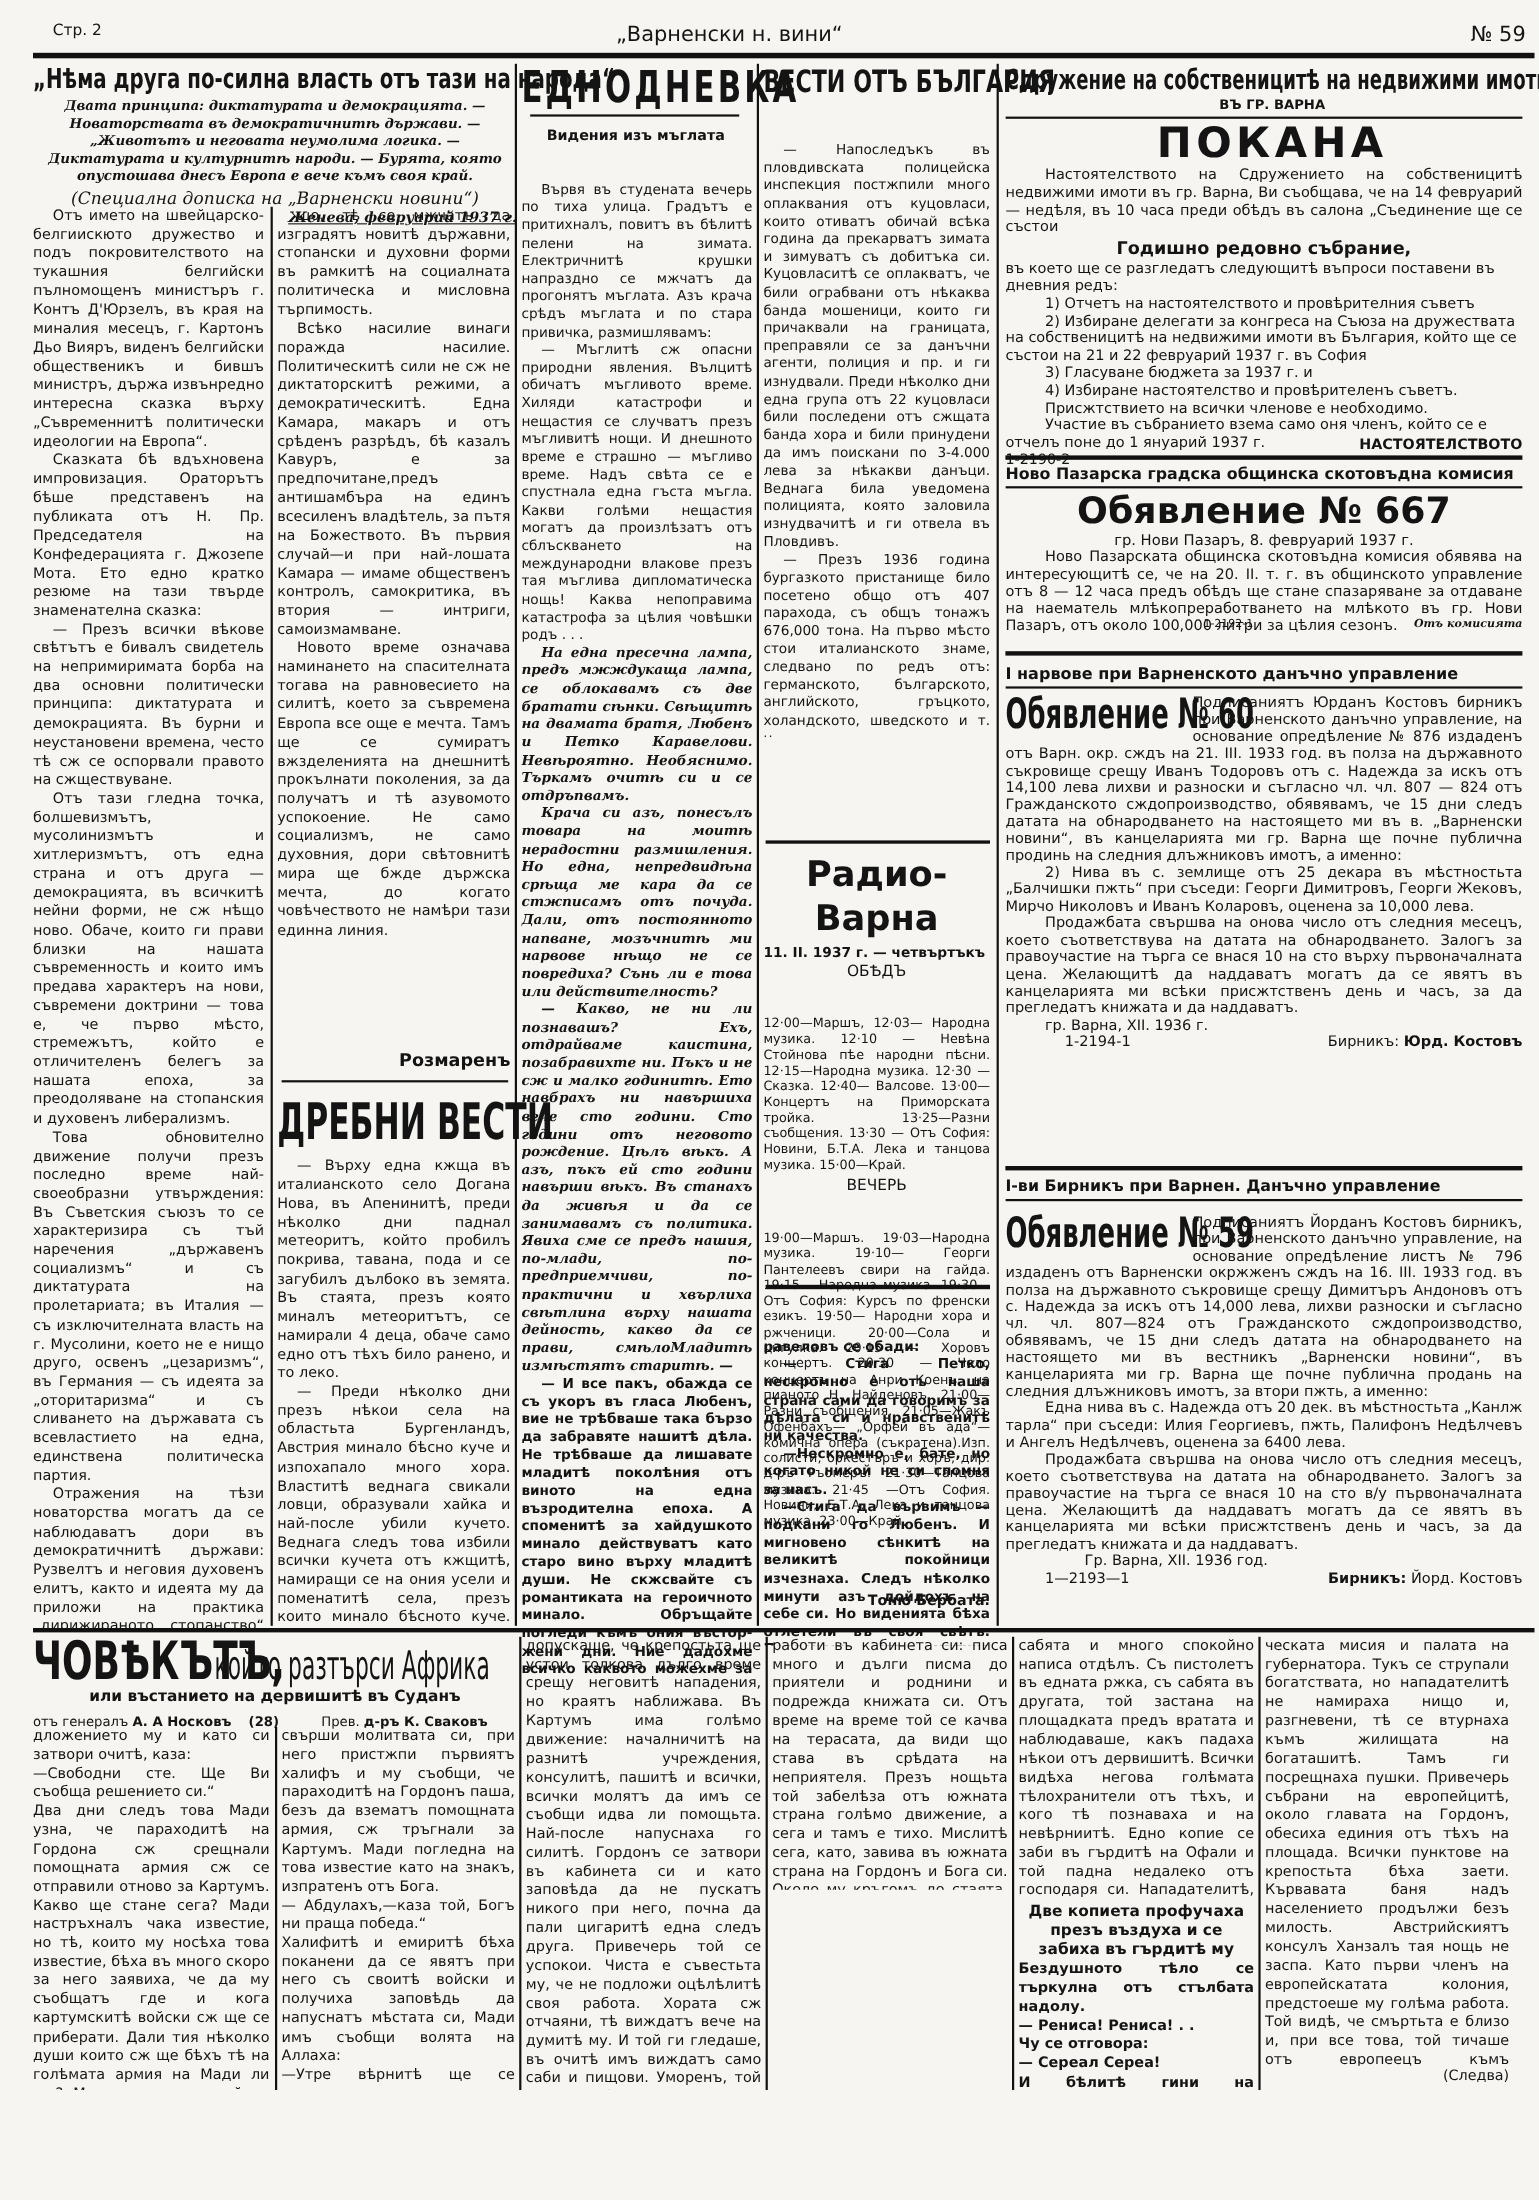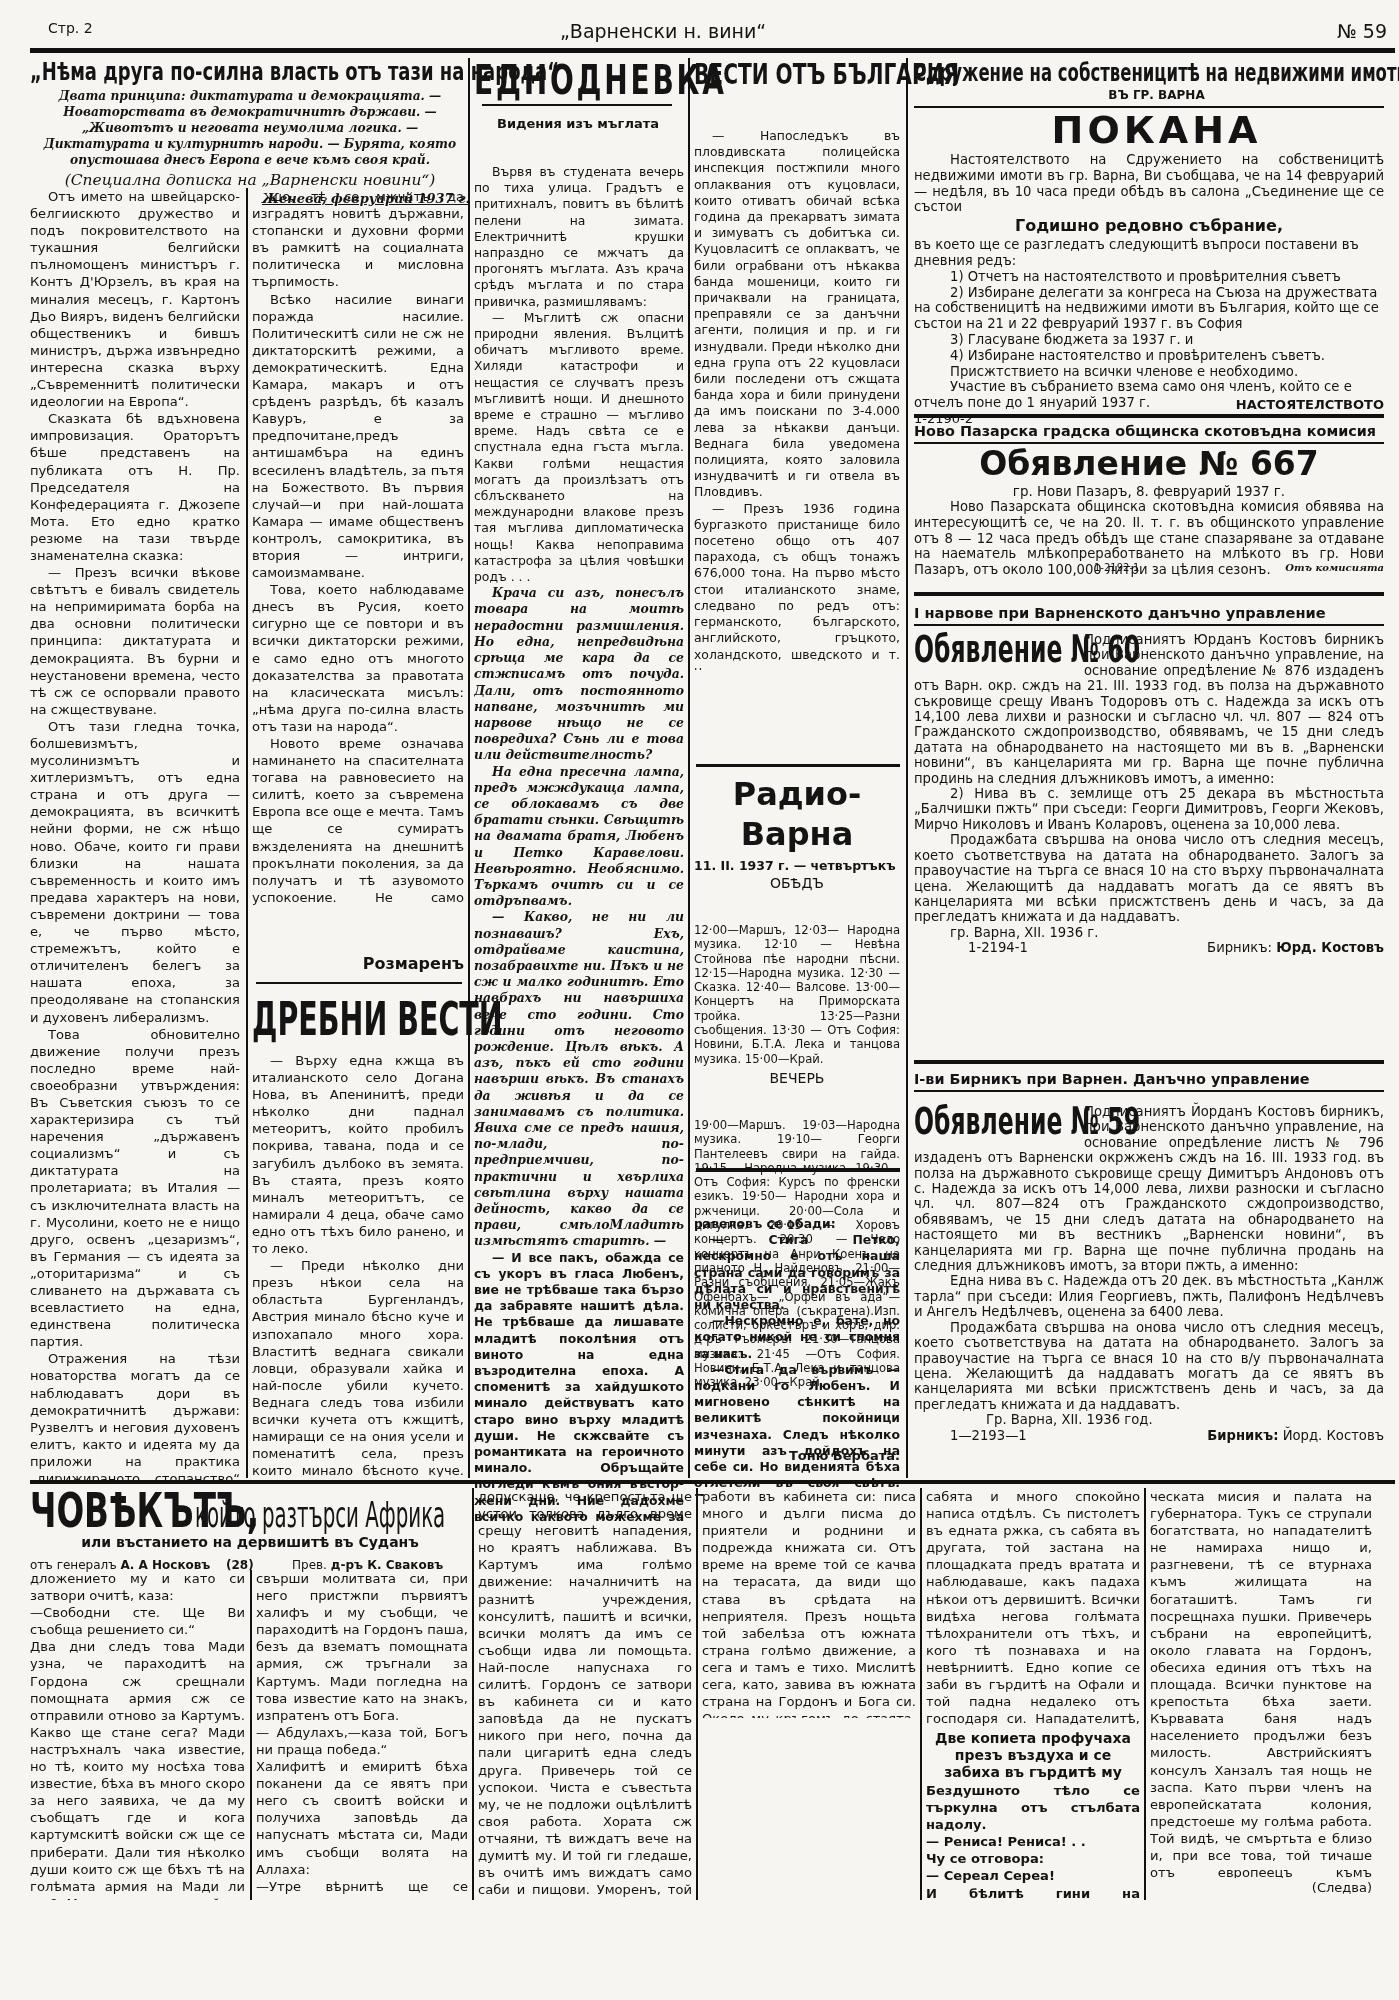--- a/index.html
+++ b/index.html
@@ -44,21 +44,20 @@
   <p>— Презъ всички вѣкове свѣтътъ е бивалъ свидетель на непримиримата борба на два основни политически принципа: диктатурата и демокрацията. Въ бурни и неустановени времена, често тѣ сж се оспорвали правото на сжществуване.</p>
   <p>Отъ тази гледна точка, болшевизмътъ, мусолинизмътъ и хитлеризмътъ, отъ една страна и отъ друга — демокрацията, въ всичкитѣ нейни форми, не сж нѣщо ново. Обаче, които ги прави близки на нашата съвременность и които имъ предава характеръ на нови, съвремени доктрини — това е, че първо мѣсто, стремежътъ, който е отличителенъ белегъ за нашата епоха, за преодоляване на стопанския и духовенъ либерализмъ.</p>
   <p>Това обновително движение получи презъ последно време най-своеобразни утвърждения: Въ Съветския съюзъ то се характеризира съ тъй наречения „държавенъ социализмъ“ и съ диктатурата на пролетариата; въ Италия — съ изключителната власть на г. Мусолини, което не е нищо друго, освенъ „цезаризмъ“, въ Германия — съ идеята за „оторитаризма“ и съ сливането на държавата съ всевластието на една, единствена политическа партия.</p>
   <p>Отражения на тѣзи новаторства могатъ да се наблюдаватъ дори въ демократичнитѣ държави: Рузвелтъ и неговия духовенъ елитъ, както и идеята му да приложи на практика „дирижираното стопанство“ сжщо така и „опита на г-нъ Леонъ Блумъ“ за намиране на срѣдна резултатна и равносвесте на стопанскитѣ и политически сили — всичко това ясно показва, че свѣтътъ търси нови форми, а покоро — диагоналъ на това, което се казва: „мечта за справедливость“ — онова, което обикновено наричатъ: „животътъ и неговата неумолима логика“.</p>
 
 </div>
 <div class="vrule" style="left:246px;top:188px;height:1290px;width:1.5px;"></div>
 <div class="col" style="left:252px;top:188px;width:212px;height:720px;">
   <p>що, тѣ се мжчатъ да изградятъ новитѣ държавни, стопански и духовни форми въ рамкитѣ на социалната политическа и мисловна търпимость.</p>
   <p>Всѣко насилие винаги поражда насилие. Политическитѣ сили не сж не диктаторскитѣ режими, а демократическитѣ. Една Камара, макаръ и отъ срѣденъ разрѣдъ, бѣ казалъ Кавуръ, е за предпочитане,предъ антишамбъра на единъ всесиленъ владѣтель, за пътя на Божеството. Въ първия случай—и при най-лошата Камара — имаме общественъ контролъ, самокритика, въ втория — интриги, самоизмамване.</p>
-  <p>Това, което наблюдаваме днесъ въ Русия, което сигурно ще се повтори и въ всички диктаторски режими, е само едно отъ многото доказателства за правотата на класическата мисълъ: „нѣма друга по-силна власть отъ тази на народа“.</p>
   <p>Новото време означава наминането на спасителната тогава на равновесието на силитѣ, което за съвремена Европа все още е мечта. Тамъ ще се сумиратъ вжзделенията на днешнитѣ прокълнати поколения, за да получатъ и тѣ азувомото успокоение. Не само социализмъ, не само духовния, дори свѣтовнитѣ мира ще бжде държска мечта, до когато човѣчеството не намѣри тази единна линия.</p>
 
 </div>
 <div class="abs sig" style="left:252px;top:954px;width:212px;font-size:16px;font-weight:bold;">Розмаренъ</div>
 <div class="rule" style="left:256px;top:982px;width:206px;height:2px;"></div>
 
 <div class="abs center" style="left:252px;top:992px;width:212px;">
   <span class="cond" style="font-size:46px;line-height:54px;">ДРЕБНИ ВЕСТИ</span>
 </div>
 <div class="col" style="left:252px;top:1052px;width:212px;height:425px;">
@@ -69,22 +68,22 @@
 <div class="vrule" style="left:468px;top:58px;height:1420px;width:2px;"></div>
 
 <div class="abs center" style="left:474px;top:58px;width:208px;">
   <span class="cond" style="font-size:40px;line-height:44px;letter-spacing:4px;transform:scaleX(0.7);">ЕДНОДНЕВКА</span>
   <div class="rule" style="position:relative;left:8px;width:190px;height:2px;margin-top:2px;"></div>
   <div class="bold" style="font-size:13px;margin-top:10px;">Видения изъ мъглата</div>
 </div>
 <div class="col small" style="left:474px;top:132px;width:210px;height:1360px;">
   <p>Вървя въ студената вечерь по тиха улица. Градътъ е притихналъ, повитъ въ бѣлитѣ пелени на зимата. Електричнитѣ крушки напраздно се мжчатъ да прогонятъ мъглата. Азъ крача срѣдъ мъглата и по стара привичка, размишлявамъ:</p>
   <p>— Мъглитѣ сж опасни природни явления. Вълцитѣ обичатъ мъгливото време. Хиляди катастрофи и нещастия се случватъ презъ мъгливитѣ нощи. И днешното време е страшно — мъгливо време. Надъ свѣта се е спустнала една гъста мъгла. Какви голѣми нещастия могатъ да произлѣзатъ отъ сблъскването на международни влакове презъ тая мъглива дипломатическа нощь! Каква непоправима катастрофа за цѣлия човѣшки родъ . . .</p>
+  <p class="ital">На една пресечна лампа, предъ мжждукаща лампа, се облокавамъ съ две братати сѣнки. Свѣщитѣ на двамата братя, Любенъ и Петко Каравелови. Невѣроятно. Необяснимо. Търкамъ очитѣ си и се отдръпвамъ.</p>
   <p class="ital">Крача си азъ, понесълъ товара на моитѣ нерадостни размишления. Но една, непредвидѣна срѣща ме кара да се стжписамъ отъ почуда. Дали, отъ постоянното напване, мозъчнитѣ ми нарвове нѣщо не се повредиха? Сънь ли е това или действителность?</p>
-  <p class="ital">На една пресечна лампа, предъ мжждукаща лампа, се облокавамъ съ две братати сѣнки. Свѣщитѣ на двамата братя, Любенъ и Петко Каравелови. Невѣроятно. Необяснимо. Търкамъ очитѣ си и се отдръпвамъ.</p>
   <p class="ital">— Какво, не ни ли познавашъ? Ехъ, отдрайваме каистина, позабравихте ни. Пъкъ и не сж и малко годинитѣ. Ето навбрахъ ни навършиха вече сто години. Сто години отъ неговото рождение. Цѣлъ вѣкъ. А азъ, пъкъ ей сто години навърши вѣкъ. Въ станахъ да живѣя и да се занимавамъ съ политика. Явиха сме се предъ нашия, по-млади, по-предприемчиви, по-практични и хвърлиха свѣтлина върху нашата дейность, какво да се прави, смѣлоМладитѣ измѣстятъ старитѣ. —</p>
   <p class="bold">— И все пакъ, обажда се съ укоръ въ гласа Любенъ, вие не трѣбваше така бързо да забравяте нашитѣ дѣла. Не трѣбваше да лишавате младитѣ поколѣния отъ виното на една възродителна епоха. А споменитѣ за хайдушкото минало действуватъ като старо вино върху младитѣ души. Не скжсвайте съ романтиката на героичното минало. Обръщайте погледи къмъ ония въстор-жени дни. Ние дадохме всичко каквото можехме за свободата на своя народъ. За себе си мога да кажа, че зная защо живѣхъ. Вие и до днесъ повтаряте моитѣ думи: „Свободата не ще екзархъ“, а Караджата“, но за мене не си спомняте и на сто годишнината отъ моето раждане. Толкова ли скоро остарѣхъ?</p>
 
 </div>
 
 <div class="vrule" style="left:688px;top:58px;height:1420px;width:2px;"></div>
 
 <div class="abs center" style="left:694px;top:58px;width:206px;">
   <span class="cond" style="font-size:28px;line-height:34px;transform:scaleX(0.72);">ВЕСТИ ОТЪ БЪЛГАРИЯ</span>
 </div>

